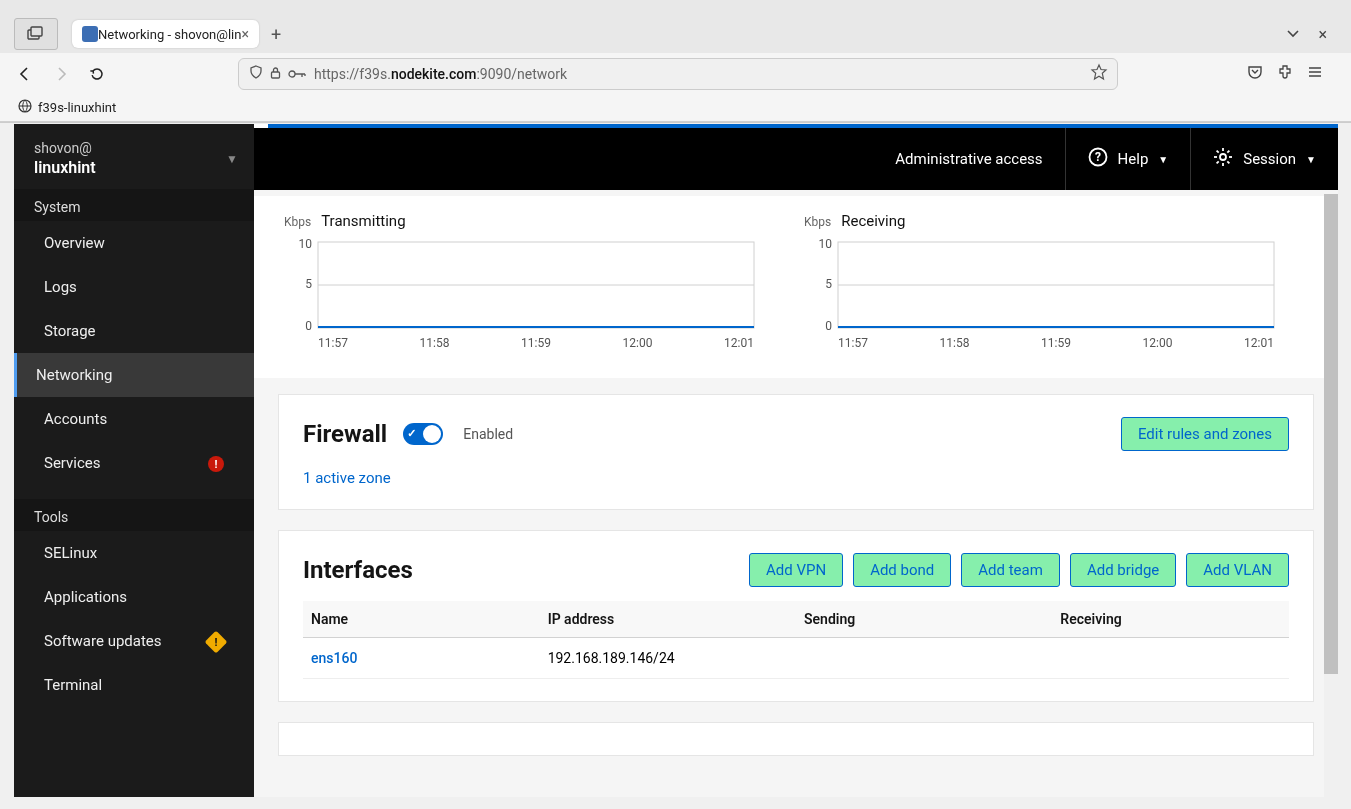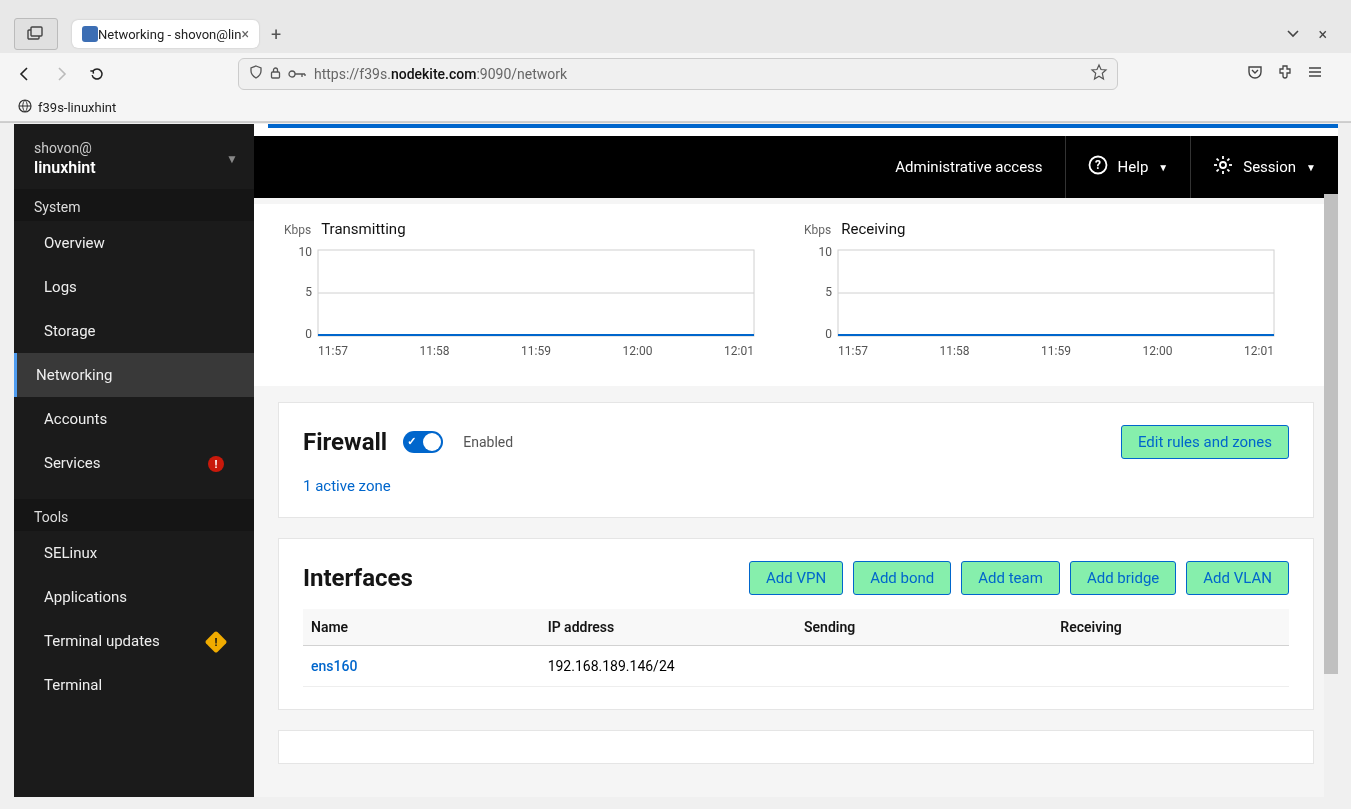--- a/index.html
+++ b/index.html
@@ -36,21 +36,21 @@
 .sidebar-user-caret { position:absolute; right:16px; top:28px; color:#888; font-size:12px;}
 .sidebar-section { padding: 10px 20px 6px; font-size: 14px; color: #ddd; background:#151515;}
 .sidebar-item { padding: 13px 30px; font-size: 15px; color: #eee; cursor: pointer; display:flex; align-items:flex-end; justify-content:space-between;}
 .sidebar-item.active { background: #393939; border-left: 3px solid #4f9cf0; padding-left:19px; }
 .badge-warn { width:16px; height:16px; background:#f0ab00; border-radius:2px; transform:rotate(45deg); display:flex; align-items:center; justify-content:center;}
 .badge-warn span{ transform:rotate(-45deg); font-size:11px; font-weight:bold; color:#111;}
 .badge-err { width:16px; height:16px; background:#c9190b; border-radius:50%; display:flex; align-items:center; justify-content:center;}
 .badge-err span{ font-size:11px; font-weight:bold; color:#fff;}
 
 
-.main { flex: 1; display: flex; flex-direction: column; background: #f5f5f5; overflow:hidden; margin-top:12px;}
+.main { flex: 1; display: flex; flex-direction: column; background: #f5f5f5; overflow:hidden; margin-top:4px;}
 .topbar { height: 62px; background: #000; color: #fff; display: flex; align-items: center; justify-content: flex-end; padding: 0; font-size: 15px; }
 .topbar-item { padding: 0 22px; height:100%; display:flex; align-items:center; gap:10px; border-left:1px solid #333; cursor:pointer;}
 .topbar-item.first { border-left:none; }
 
 
 .content { flex:1; overflow-y:auto; padding: 6px 0 20px; }
 .charts-row { display:flex; gap:40px; padding: 16px 24px 28px; background:#fff; margin: 0 0 16px 0;}
 .chart-block { flex:0 0 auto; }
 .chart-title-row { display:flex; align-items:baseline; gap:10px; margin-bottom:4px; margin-left:0; }
 .kbps { font-size:12px; color:#666; margin-left:0;}
@@ -197,21 +197,21 @@
       </div>
     <div style="height:14px"></div>
     <div class="sidebar-section">Tools</div>
     <div class="sidebar-item">
         <span>SELinux</span>
       </div>
     <div class="sidebar-item">
         <span>Applications</span>
       </div>
     <div class="sidebar-item">
-        <span>Terminal updates</span>
+        <span>Software updates</span>
         <span class="badge-warn">
           <span>!</span>
         </span>
       </div>
     <div class="sidebar-item">
         <span>Terminal</span>
       </div>
   </div>
 
   <div class="main">

